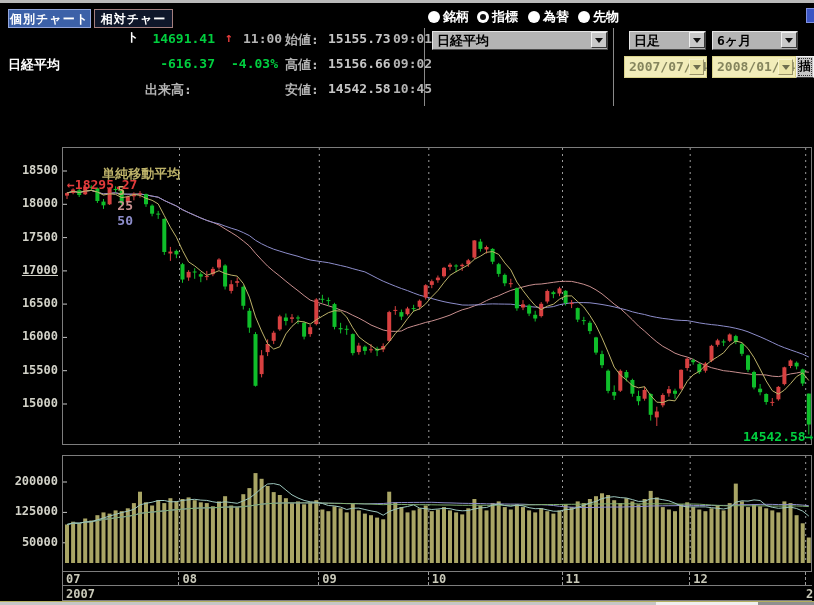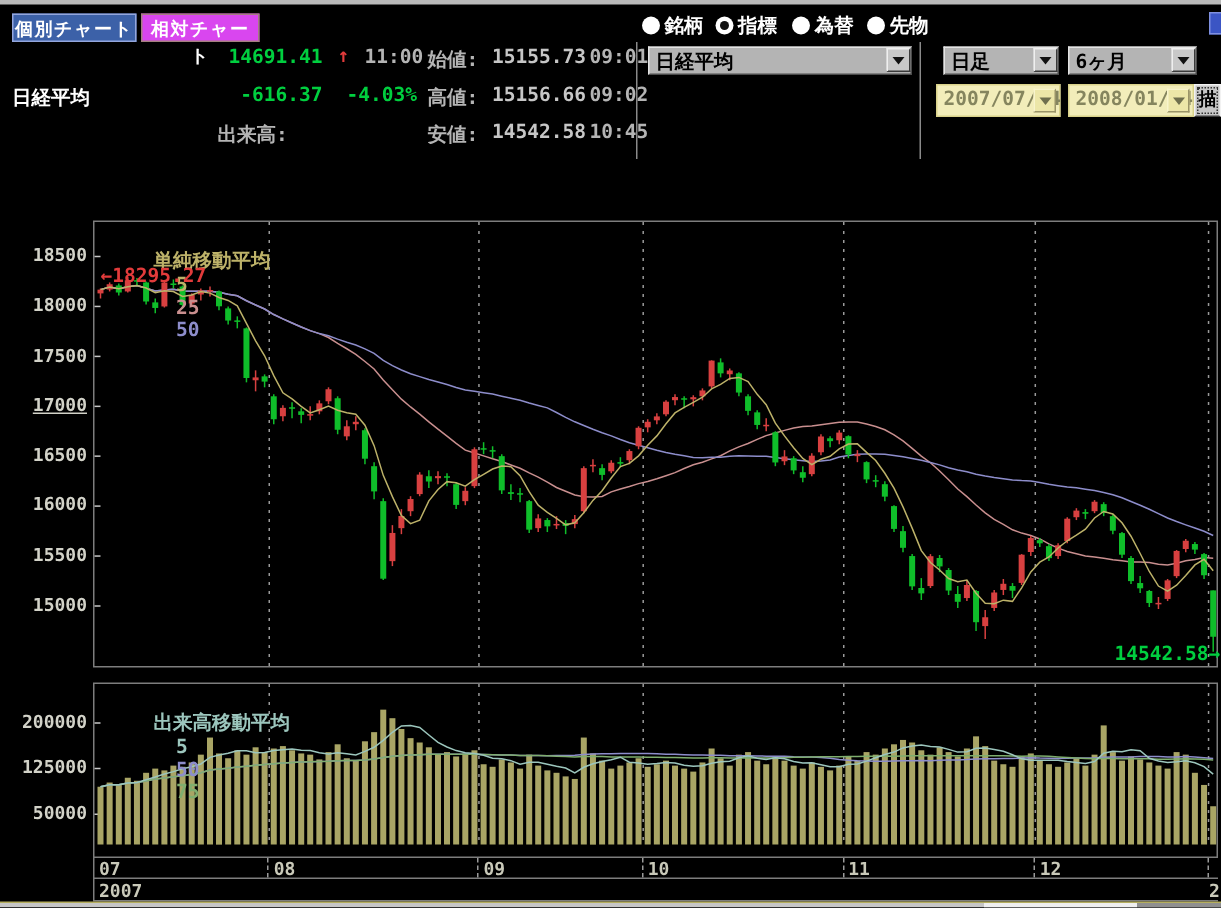--- a/index.html
+++ b/index.html
@@ -13,21 +13,21 @@
   #top-frame{position:absolute;left:0;top:0;width:814px;height:3px;background:#b9b9b9;}
   #tr-frag{position:absolute;left:806px;top:8px;width:8px;height:13px;background:#3b55c4;border:1px solid #7f90e0;}
   #bottom-khaki{position:absolute;left:0;top:601px;width:814px;height:1px;background:#b5ae5e;}
   #bottom-strip{position:absolute;left:0;top:602px;width:814px;height:3px;background:#c6c6c6;}
   #bottom-strip .seg-light{position:absolute;left:656px;top:0;width:102px;height:3px;background:#efefef;}
   #bottom-strip .seg-dark{position:absolute;left:758px;top:0;width:56px;height:3px;background:#8f8f8f;}
   
   .tab{position:absolute;top:9px;height:19px;line-height:18px;text-align:center;color:#fff;
        font-weight:bold;font-size:12px;box-sizing:border-box;letter-spacing:1px;cursor:pointer;}
   #tab-individual{left:8px;width:83px;background:#3c61a8;border:1px solid #93a6dd;}
-  #tab-relative{left:94px;width:79px;background:#d946ef;border:1px solid #a47f7f;}
+  #tab-relative{left:94px;width:79px;background:#0f172a;border:1px solid #a47f7f;}
   
   .q{position:absolute;font-size:13px;font-weight:bold;white-space:pre;}
   .num-g{color:#00cf3f;}
   .lbl{color:#b4b4b4;}
   .val{color:#c6c6c6;}
   .arrow-up{color:#e23b3b;}
   #quote-name{position:absolute;left:8px;top:56px;color:#ffffff;font-size:13px;font-weight:bold;}
   .vsep{position:absolute;width:1px;background:#8a8a8a;}
   
   .radio-item{position:absolute;top:10px;height:14px;display:flex;align-items:center;cursor:pointer;}
@@ -581,26 +581,20 @@
       <rect x="713.4" y="56.4" width="4" height="50.6" fill="#a9a565"></rect>
       <rect x="719.4" y="45.4" width="4" height="61.6" fill="#a9a565"></rect>
       <rect x="725.5" y="47.1" width="4" height="59.9" fill="#a9a565"></rect>
       <rect x="731.6" y="59.2" width="4" height="47.8" fill="#a9a565"></rect>
       <rect x="737.7" y="67.3" width="4" height="39.7" fill="#a9a565"></rect>
       <rect x="743.8" y="81.5" width="4" height="25.5" fill="#a9a565"></rect>
       <polyline fill="none" stroke="#8d8dcb" stroke-width="1" points="4.0,68.5 10.1,67.1 16.2,67.2 22.2,66.0 28.3,65.7 34.4,64.6 40.5,63.4 46.6,62.7 52.6,61.8 58.7,61.1 64.8,60.3 70.9,59.2 77.0,57.4 83.0,56.6 89.1,56.1 95.2,55.4 101.3,54.9 107.4,54.2 113.4,53.7 119.5,53.2 125.6,52.6 131.7,52.3 137.8,52.0 143.8,51.8 149.9,51.7 156.0,51.5 162.1,51.1 168.2,51.0 174.2,51.0 180.3,50.6 186.4,50.0 192.5,49.0 198.6,48.2 204.6,47.6 210.7,47.3 216.8,47.1 222.9,46.9 229.0,46.9 235.0,46.9 241.1,46.9 247.2,46.9 253.3,46.9 259.4,47.0 265.4,47.2 271.5,47.3 277.6,47.4 283.7,47.6 289.8,47.6 295.8,47.7 301.9,47.9 308.0,47.7 314.1,47.6 320.2,47.5 326.2,47.0 332.3,46.6 338.4,46.5 344.5,46.5 350.6,46.4 356.6,46.4 362.7,46.3 368.8,46.3 374.9,46.5 381.0,46.8 387.0,46.9 393.1,47.1 399.2,47.3 405.3,47.4 411.4,47.5 417.4,47.5 423.5,47.8 429.6,47.9 435.7,47.9 441.8,48.0 447.8,48.1 453.9,48.1 460.0,48.2 466.1,48.5 472.2,48.6 478.2,48.7 484.3,49.0 490.4,49.5 496.5,50.3 502.6,50.8 508.6,51.2 514.7,51.4 520.8,51.5 526.9,51.5 533.0,51.4 539.0,51.2 545.1,51.1 551.2,51.0 557.3,51.1 563.4,50.9 569.4,50.7 575.5,50.6 581.6,50.4 587.7,50.0 593.8,49.9 599.8,49.8 605.9,49.7 612.0,49.7 618.1,49.4 624.2,49.1 630.2,49.4 636.3,49.5 642.4,49.6 648.5,49.5 654.6,49.4 660.6,49.4 666.7,49.4 672.8,48.9 678.9,48.7 685.0,48.7 691.0,48.6 697.1,48.4 703.2,48.3 709.3,48.4 715.4,48.6 721.4,48.6 727.5,48.4 733.6,48.6 739.7,49.1 745.8,49.7"></polyline>
       <polyline fill="none" stroke="#7fae6e" stroke-width="1" points="4.0,68.5 10.1,67.1 16.2,67.2 22.2,66.0 28.3,65.7 34.4,64.6 40.5,63.4 46.6,62.7 52.6,61.8 58.7,61.1 64.8,60.3 70.9,59.2 77.0,57.4 83.0,56.6 89.1,56.1 95.2,55.4 101.3,54.9 107.4,54.2 113.4,53.7 119.5,53.2 125.6,52.6 131.7,52.3 137.8,52.0 143.8,51.8 149.9,51.7 156.0,51.5 162.1,51.1 168.2,51.0 174.2,51.0 180.3,50.6 186.4,50.0 192.5,49.0 198.6,48.2 204.6,47.6 210.7,47.3 216.8,47.1 222.9,46.9 229.0,46.9 235.0,46.9 241.1,46.9 247.2,46.9 253.3,46.9 259.4,47.0 265.4,47.2 271.5,47.3 277.6,47.4 283.7,47.6 289.8,47.6 295.8,47.7 301.9,47.9 308.0,48.1 314.1,48.4 320.2,48.7 326.2,48.4 332.3,48.4 338.4,48.4 344.5,48.6 350.6,48.7 356.6,48.7 362.7,48.7 368.8,48.8 374.9,48.9 381.0,49.0 387.0,49.0 393.1,49.2 399.2,49.3 405.3,49.3 411.4,49.2 417.4,49.2 423.5,49.3 429.6,49.3 435.7,49.2 441.8,49.3 447.8,49.3 453.9,49.3 460.0,49.1 466.1,48.9 472.2,48.8 478.2,48.6 484.3,48.5 490.4,48.5 496.5,48.5 502.6,48.3 508.6,48.3 514.7,48.2 520.8,48.1 526.9,48.0 533.0,48.1 539.0,48.0 545.1,47.8 551.2,47.8 557.3,47.8 563.4,47.8 569.4,47.8 575.5,47.9 581.6,47.9 587.7,47.8 593.8,47.8 599.8,47.8 605.9,47.8 612.0,48.0 618.1,48.1 624.2,48.0 630.2,48.0 636.3,48.2 642.4,48.6 648.5,49.0 654.6,49.4 660.6,49.7 666.7,49.9 672.8,49.7 678.9,49.7 685.0,49.8 691.0,49.8 697.1,49.9 703.2,49.9 709.3,50.1 715.4,50.1 721.4,50.0 727.5,49.9 733.6,50.0 739.7,50.2 745.8,50.6"></polyline>
       <polyline fill="none" stroke="#9cc6bd" stroke-width="1" points="4.0,68.5 10.1,67.1 16.2,67.2 22.2,66.0 28.3,65.7 34.4,63.8 40.5,62.0 46.6,60.0 52.6,58.4 58.7,56.5 64.8,55.2 70.9,53.3 77.0,48.9 83.0,47.3 89.1,46.2 95.2,44.5 101.3,44.5 107.4,45.8 113.4,45.7 119.5,44.4 125.6,43.8 131.7,43.3 137.8,44.1 143.8,44.4 149.9,45.8 156.0,46.7 162.1,45.8 168.2,46.5 174.2,47.3 180.3,44.9 186.4,42.2 192.5,37.6 198.6,32.2 204.6,28.0 210.7,27.6 216.8,29.0 222.9,34.0 229.0,38.9 235.0,42.0 241.1,44.4 247.2,45.8 253.3,46.3 259.4,47.5 265.4,49.5 271.5,49.9 277.6,51.1 283.7,53.5 289.8,52.2 295.8,52.1 301.9,53.5 308.0,54.9 314.1,56.0 320.2,59.2 326.2,55.5 332.3,53.2 338.4,51.6 344.5,50.5 350.6,48.8 356.6,52.1 362.7,52.7 368.8,53.5 374.9,53.0 381.0,52.3 387.0,52.7 393.1,54.1 399.2,54.8 405.3,54.5 411.4,52.9 417.4,51.9 423.5,51.5 429.6,49.2 435.7,47.9 441.8,49.5 447.8,50.3 453.9,49.1 460.0,49.9 466.1,51.7 472.2,52.7 478.2,52.5 484.3,53.9 490.4,55.2 496.5,55.2 502.6,53.5 508.6,53.3 514.7,51.4 520.8,49.2 526.9,47.0 533.0,45.4 539.0,42.6 545.1,41.3 551.2,40.7 557.3,41.6 563.4,42.0 569.4,43.6 575.5,45.4 581.6,45.2 587.7,42.8 593.8,42.6 599.8,43.7 605.9,44.8 612.0,47.2 618.1,49.9 624.2,50.9 630.2,50.9 636.3,50.9 642.4,50.9 648.5,51.7 654.6,52.3 660.6,53.0 666.7,51.7 672.8,46.2 678.9,44.8 685.0,45.1 691.0,43.9 697.1,44.5 703.2,49.5 709.3,51.3 715.4,52.3 721.4,51.8 727.5,51.1 733.6,52.5 739.7,55.1 745.8,60.1"></polyline>
     </svg>
-  <div id="volume-legend" class="legend">
-    <span id="volume-legend-title">出来高移動平均</span>
-    <span id="vl0" class="lg" style="color: rgb(156, 198, 189);">5</span>
-    <span id="vl1" class="lg" style="color: rgb(141, 141, 203);">50</span>
-    <span id="vl2" class="lg" style="color: rgb(127, 174, 110);">75</span>
-  </div>
 </div>
 
 <div id="month-row">
     <div class="mlabel" style="left: 66px;">07</div>
     <div class="mdash" style="left: 178.48px;"></div>
     <div class="mlabel" style="left: 182.48px;">08</div>
     <div class="mdash" style="left: 318.32px;"></div>
     <div class="mlabel" style="left: 322.32px;">09</div>
     <div class="mdash" style="left: 427.76px;"></div>
     <div class="mlabel" style="left: 431.76px;">10</div>

